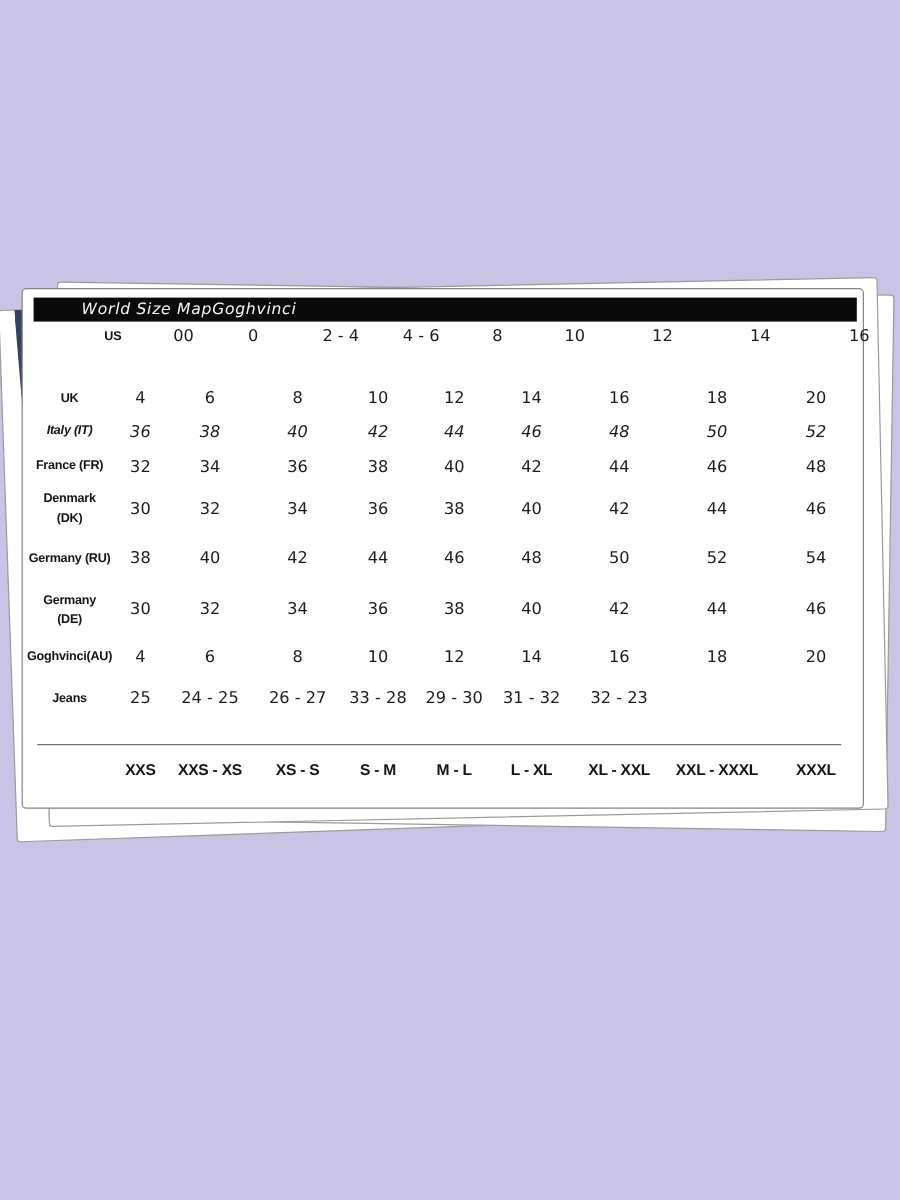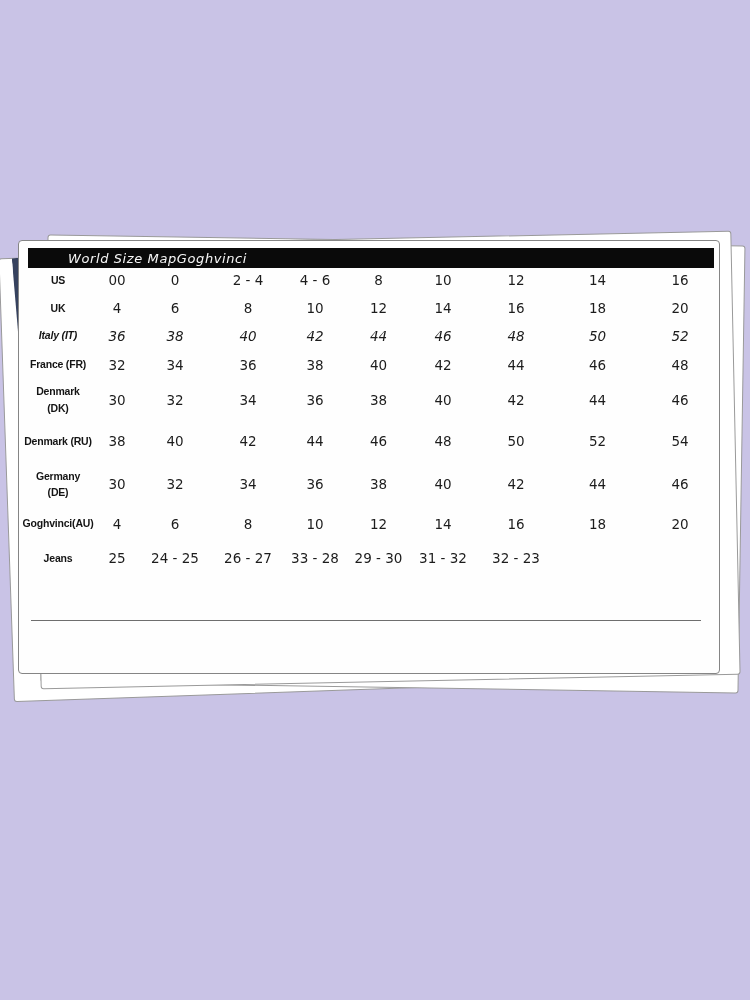--- a/index.html
+++ b/index.html
@@ -56,22 +56,22 @@
   }
   .header-bar .title { padding-left: 40px; }
   .header-bar .brand { padding-right: 12px; font-style: italic; }
 
   .size-table { position: absolute; left: 0; top: 25px; width: 702px; }
   .trow {
     display: grid;
     grid-template-columns: 78px 40px 76px 70px 64px 63px 66px 80px 83px 82px;
     align-items: center;
   }
-  .trow:nth-child(1) { height: 28px; }
-  .trow:nth-child(2) { height: 28px; }
+  .trow:nth-child(1) { height: 28px; margin-left: 36px; }
+  .trow:nth-child(2) { height: 28px; margin-top: 24px; }
   .trow:nth-child(3) { height: 27px; font-style: italic; }
   .trow:nth-child(4) { height: 31px; }
   .trow:nth-child(5) { height: 39px; }
   .trow:nth-child(6) { height: 44px; }
   .trow:nth-child(7) { height: 42px; }
   .trow:nth-child(8) { height: 37px; }
   .trow:nth-child(9) { height: 32px; }
   .trow:nth-child(10){ height: 33px; gap: 47px; }
   .cell { text-align: center; }
   .rlabel {
@@ -190,21 +190,21 @@
           <div class="cell val">34</div>
           <div class="cell val">36</div>
           <div class="cell val">38</div>
           <div class="cell val">40</div>
           <div class="cell val">42</div>
           <div class="cell val">44</div>
           <div class="cell val">46</div>
         </div>
         <div class="trow">
           <div class="cell rlabel">
-            <span>Denmark (RU)</span>
+            <span>Germany (RU)</span>
           </div>
           <div class="cell val">38</div>
           <div class="cell val">40</div>
           <div class="cell val">42</div>
           <div class="cell val">44</div>
           <div class="cell val">46</div>
           <div class="cell val">48</div>
           <div class="cell val">50</div>
           <div class="cell val">52</div>
           <div class="cell val">54</div>
@@ -249,14 +249,26 @@
           <div class="cell val">29 - 30</div>
           <div class="cell val">31 - 32</div>
           <div class="cell val">32 - 23</div>
           <div class="cell val"></div>
           <div class="cell val"></div>
         </div>
       </div>
 
     <div class="divider"></div>
 
+    <div class="footer-row" id="footer-row">
+        <div></div>
+        <div class="fcell">XXS</div>
+        <div class="fcell">XXS - XS</div>
+        <div class="fcell">XS - S</div>
+        <div class="fcell">S - M</div>
+        <div class="fcell">M - L</div>
+        <div class="fcell">L - XL</div>
+        <div class="fcell">XL - XXL</div>
+        <div class="fcell">XXL - XXXL</div>
+        <div class="fcell">XXXL</div>
+      </div>
   </div>
 </div>
 
 </body></html>

